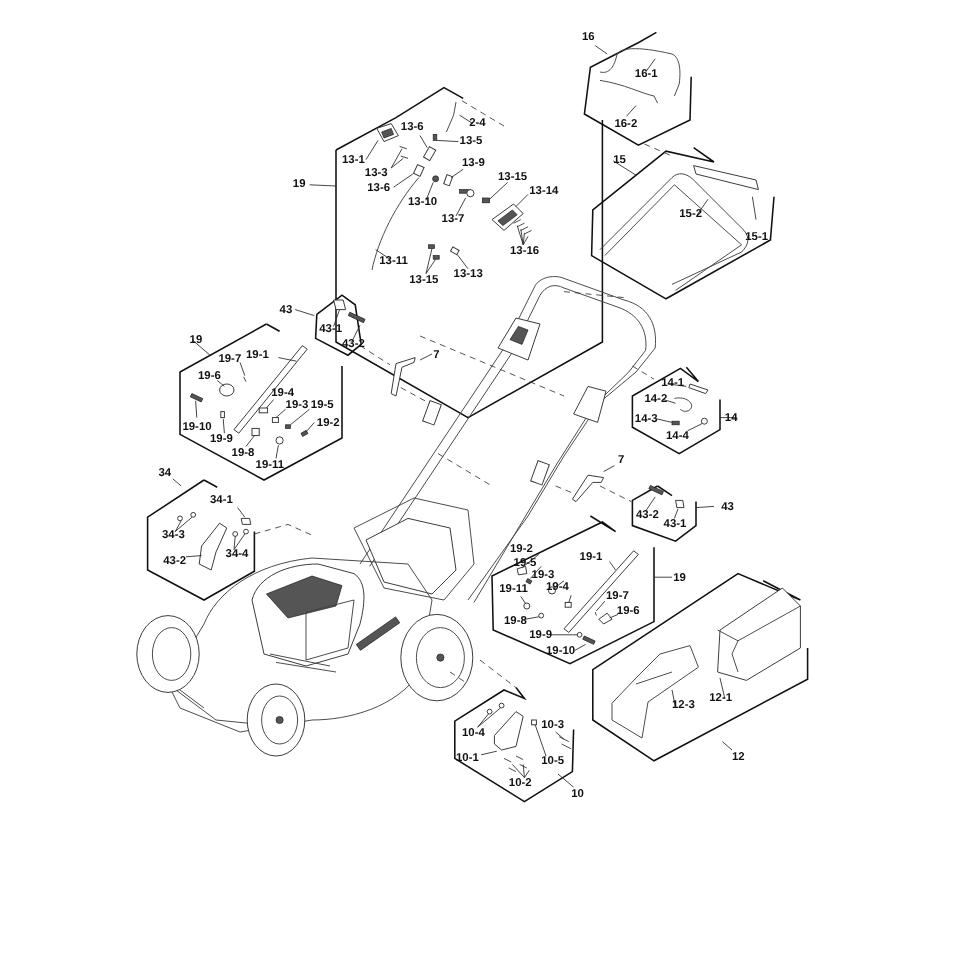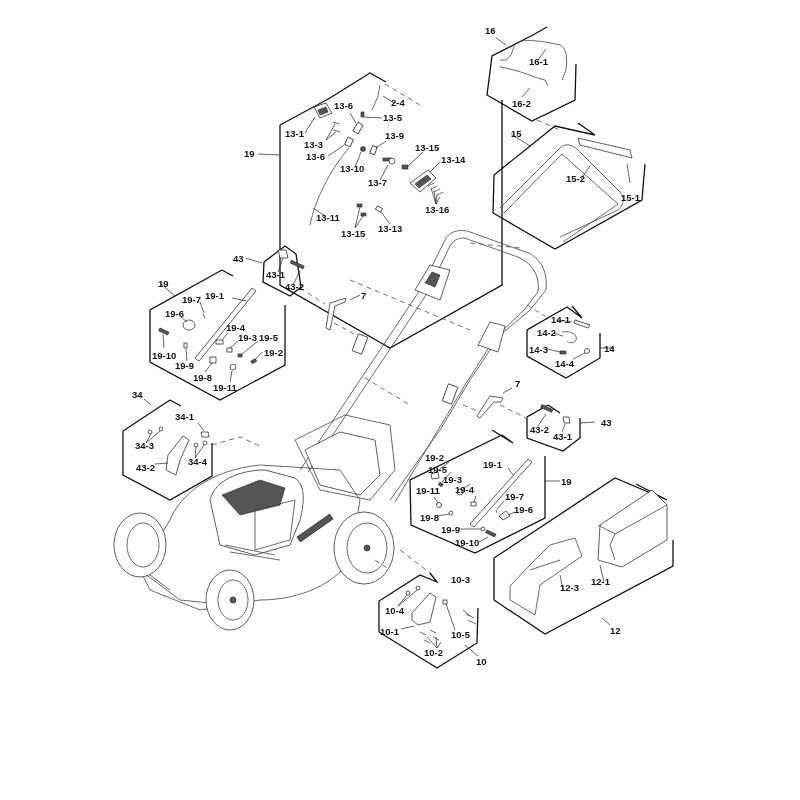--- a/index.html
+++ b/index.html
@@ -386,18 +386,18 @@
   <span class="tag" style="left:514px;top:505px">19-6</span>
   <span class="tag" style="left:441px;top:525px">19-9</span>
   <span class="tag" style="left:455px;top:538px">19-10</span>
   <span class="tag" style="left:561px;top:477px">19</span>
 
   <span class="tag" style="left:591px;top:577px">12-1</span>
   <span class="tag" style="left:560px;top:583px">12-3</span>
   <span class="tag" style="left:610px;top:626px">12</span>
 
   <span class="tag" style="left:385px;top:606px">10-4</span>
-  <span class="tag" style="left:451px;top:575px">10-3</span>
+  <span class="tag" style="left:451px;top:600px">10-3</span>
   <span class="tag" style="left:380px;top:627px">10-1</span>
   <span class="tag" style="left:451px;top:630px">10-5</span>
   <span class="tag" style="left:424px;top:648px">10-2</span>
   <span class="tag" style="left:476px;top:657px">10</span>
 </div>
 
 </body></html>

